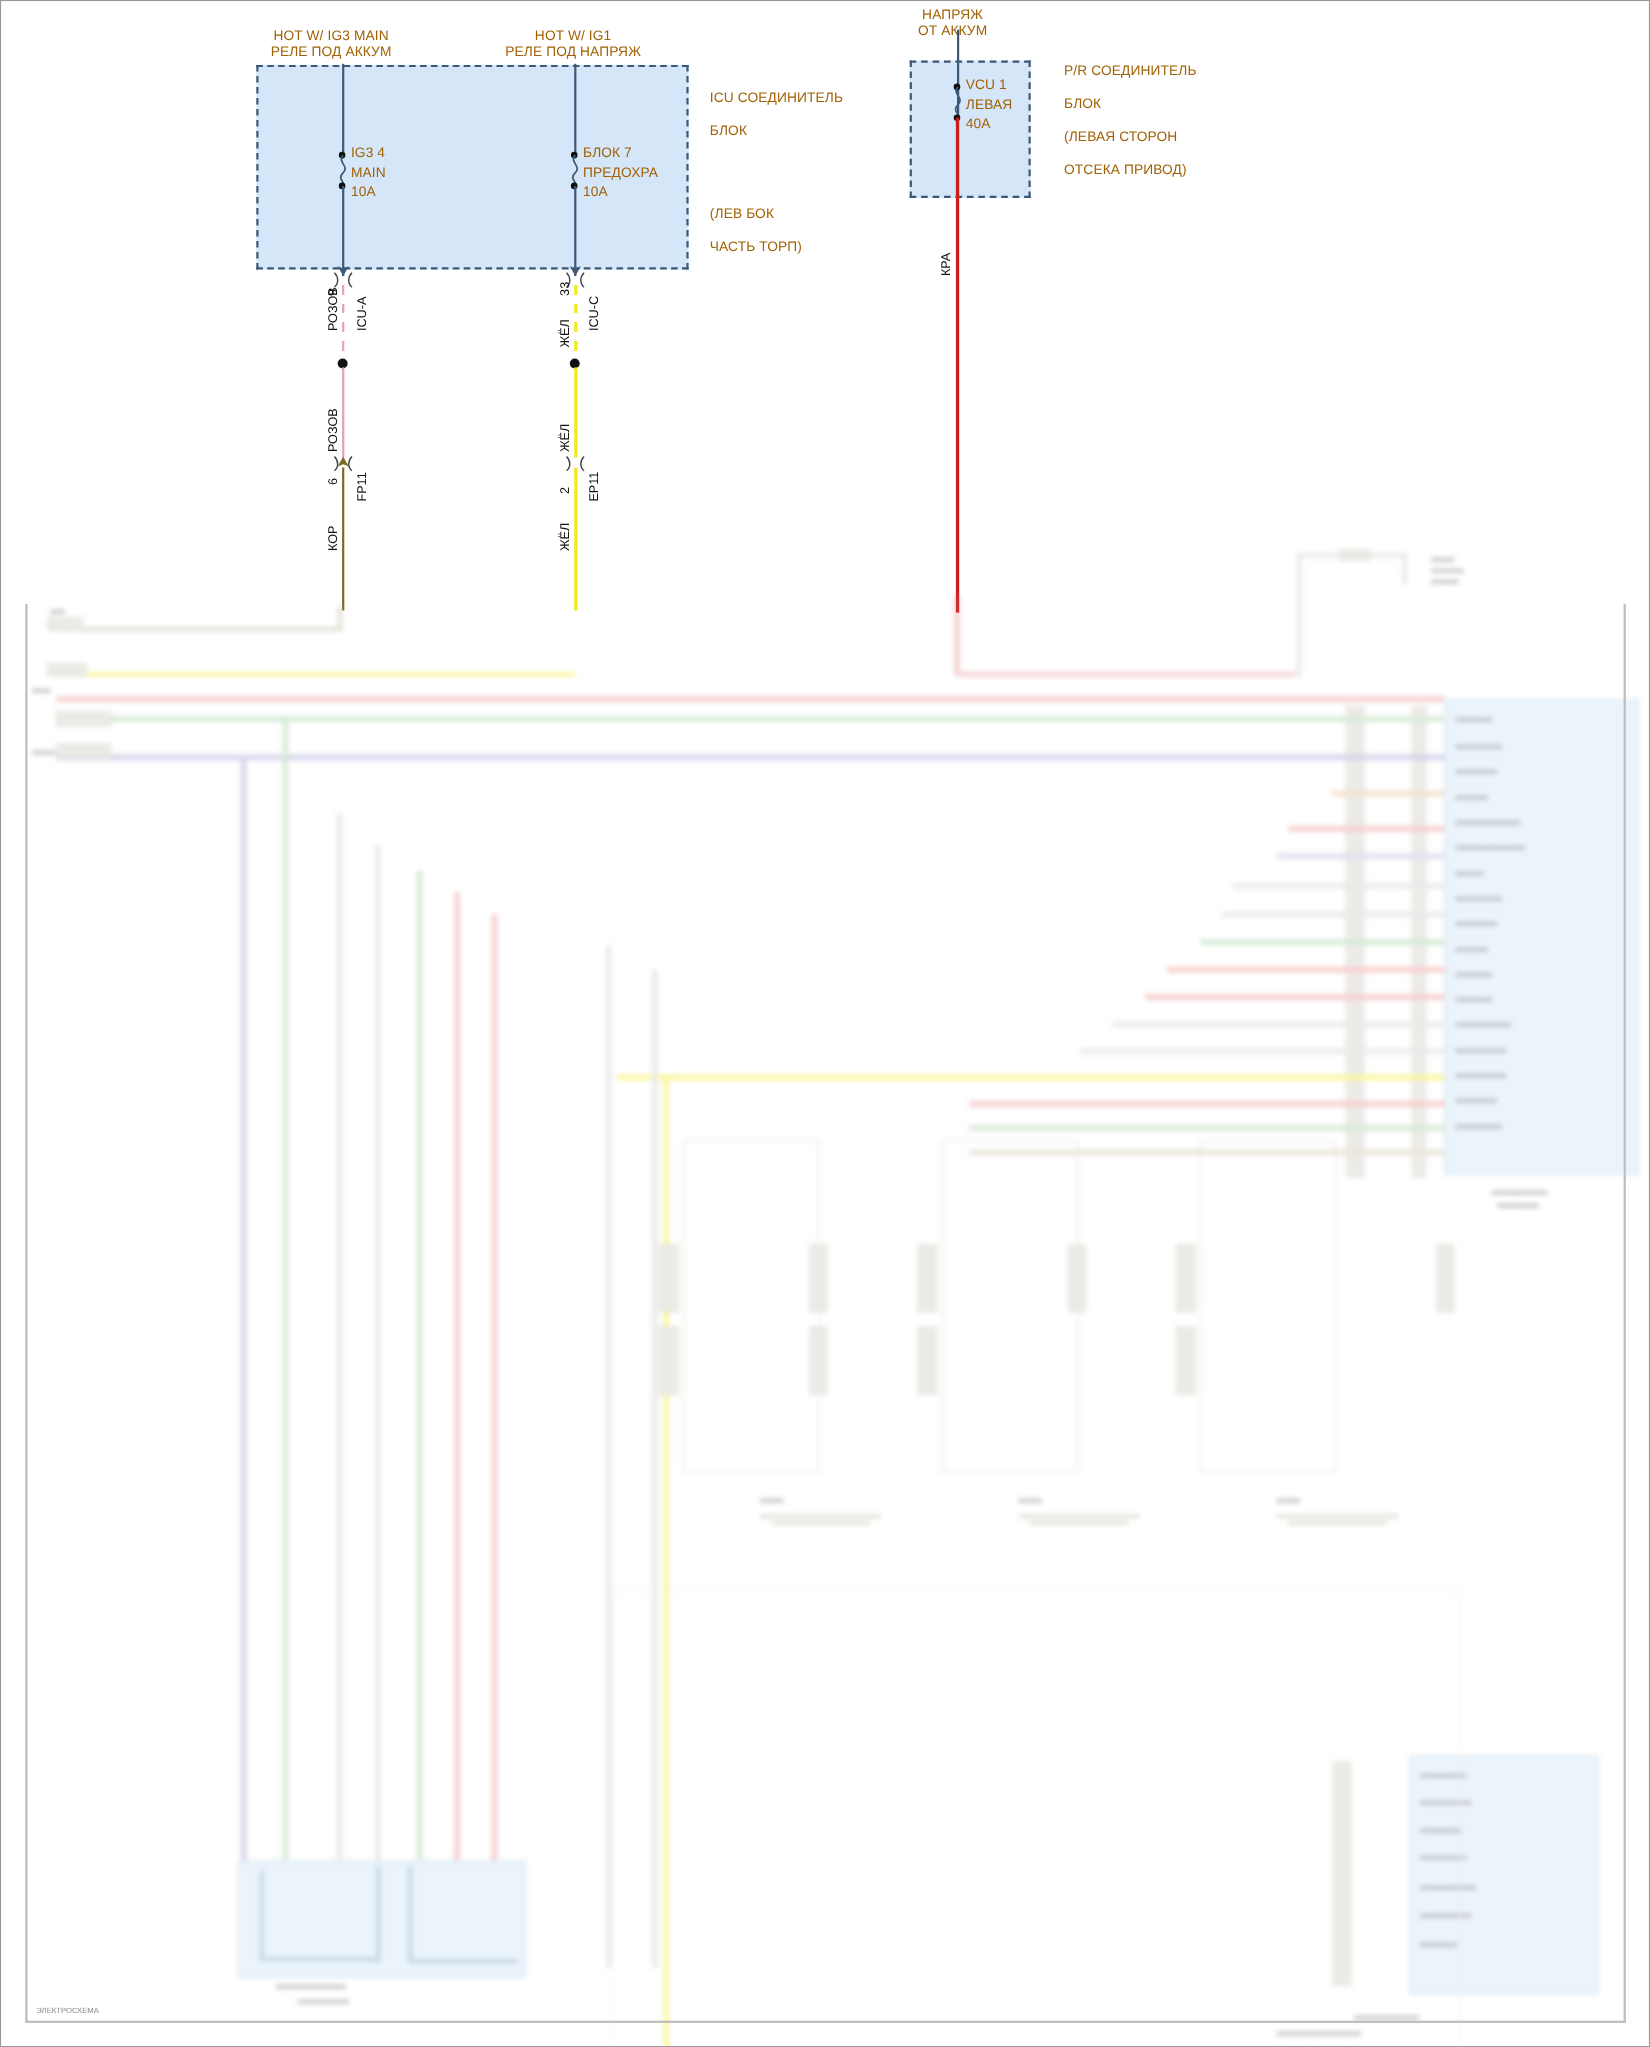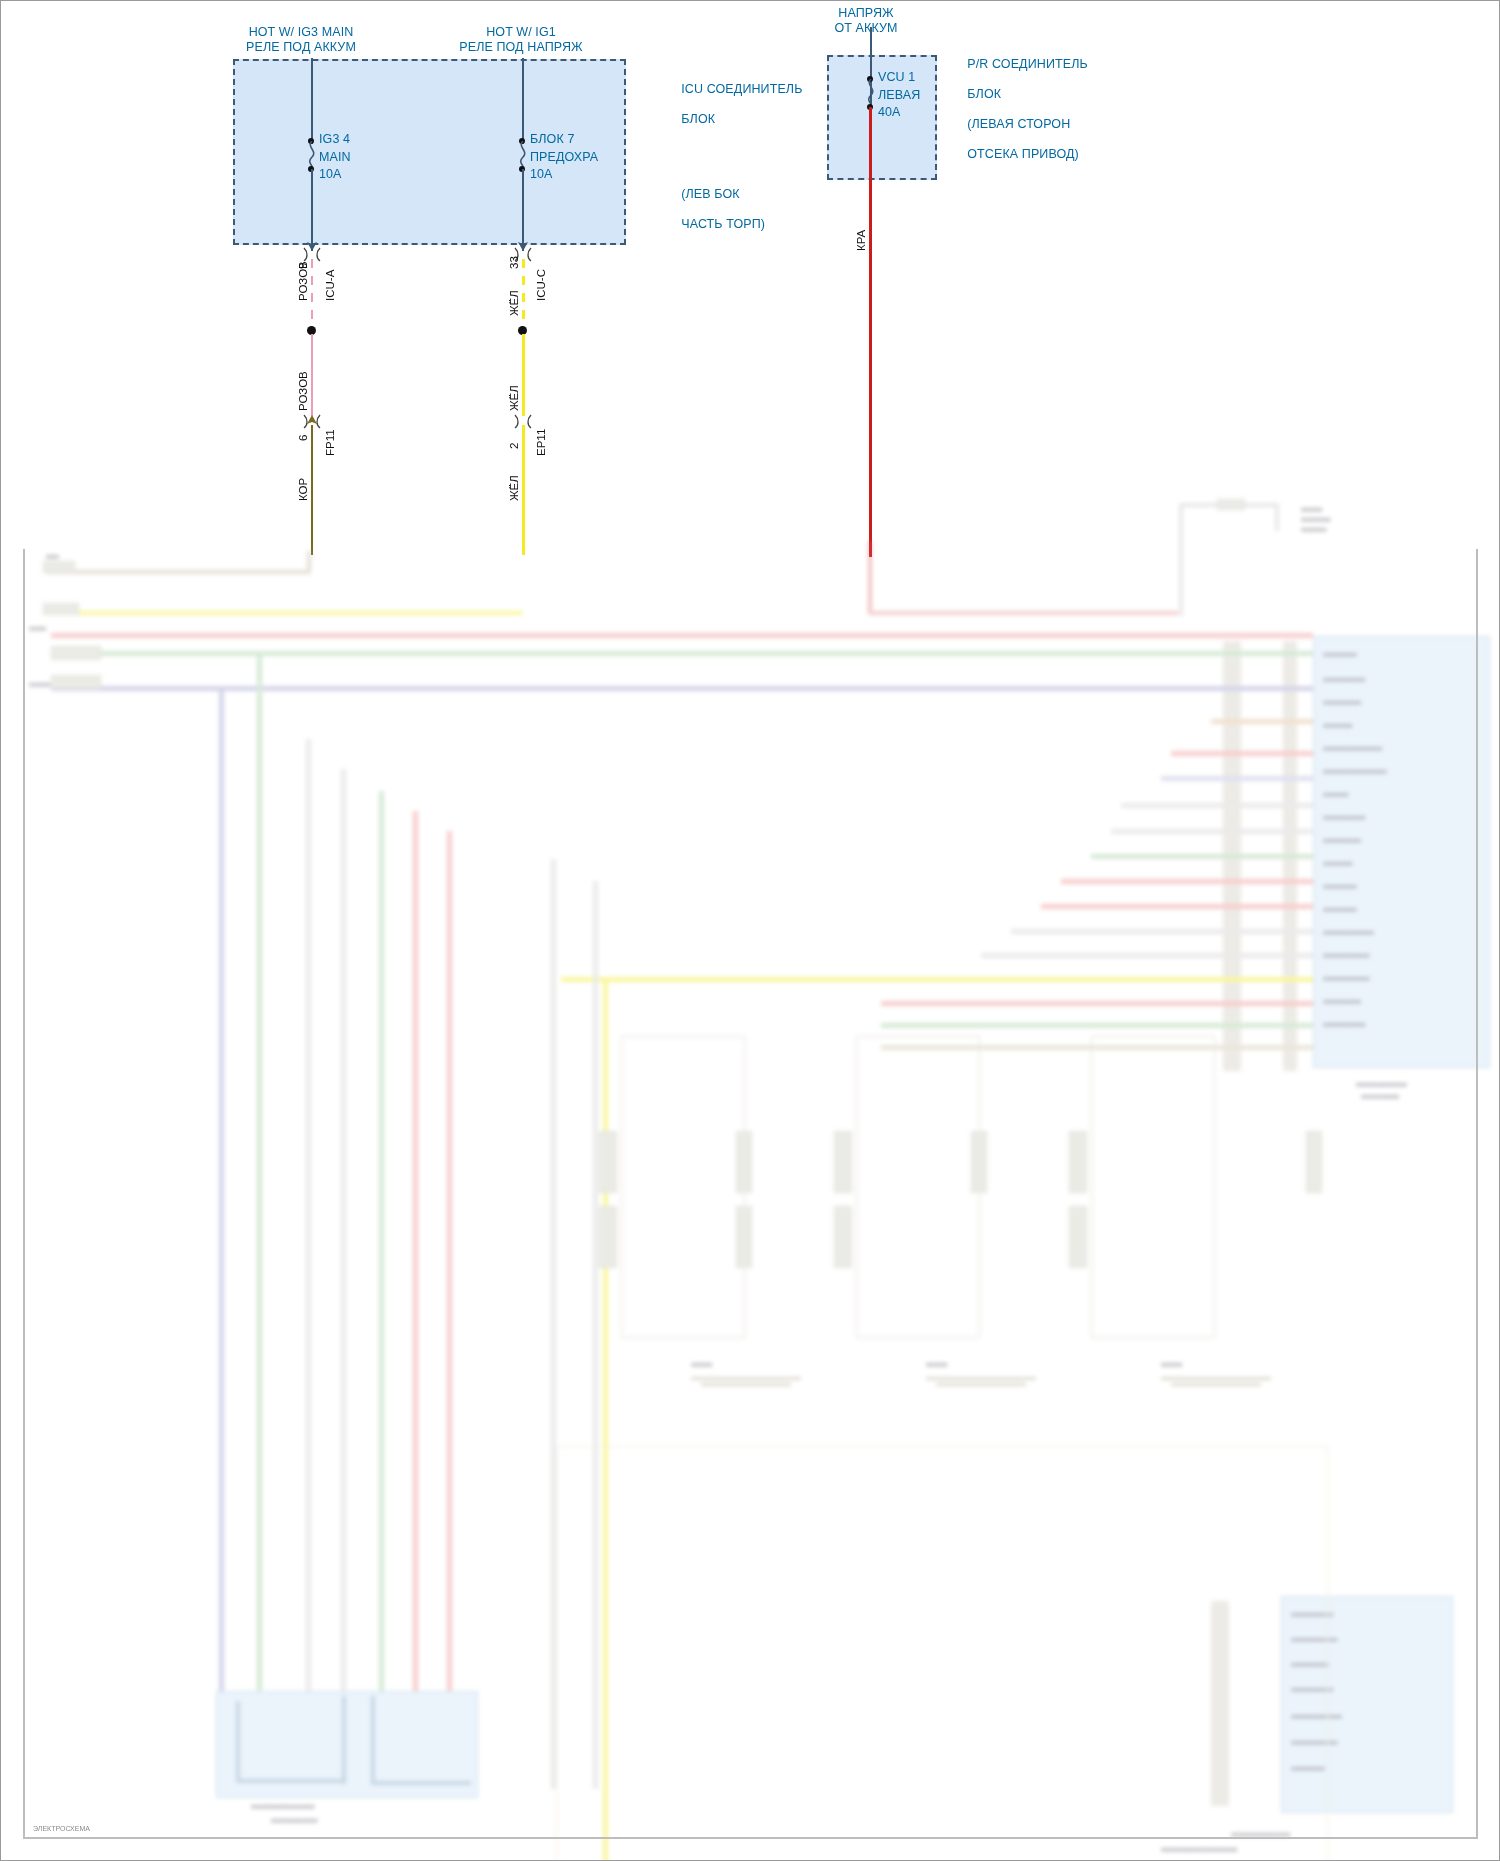--- a/index.html
+++ b/index.html
@@ -14,21 +14,21 @@
     border:1px solid #9a9a9a;
   }
   
   .frame-left{position:absolute;left:22px;top:548px;width:2px;height:1290px;background:#bdbdbd;}
   .frame-bottom{position:absolute;left:22px;top:1836px;width:1455px;height:2px;background:#bdbdbd;}
   .frame-right{position:absolute;left:1475px;top:548px;width:2px;height:1290px;background:#bdbdbd;}
 
   .lbl{
     position:absolute;
     font-size:12.5px;
-    color:#0369a1;
+    color:#a16207;
     line-height:15px;
     white-space:pre;
     letter-spacing:.1px;
   }
   .lbl.c{text-align:center;}
   .vlbl{
     position:absolute;
     font-size:11.5px;
     color:#111;
     white-space:nowrap;
@@ -90,21 +90,21 @@
   <div class="lbl c" style="left:400px;top:24px;width:240px;">HOT W/ IG1
 РЕЛЕ ПОД НАПРЯЖ</div>
 
   <div class="lbl c" style="left:790px;top:5px;width:150px;">НАПРЯЖ
 ОТ АККУМ</div>
 
   <div class="dashbox" style="left:232px;top:58px;width:393px;height:186px;"></div>
 
   <div class="dashbox" style="left:826px;top:54px;width:110px;height:125px;"></div>
 
-  <div class="lbl" style="left:666px;top:66px;width:270px;">
+  <div class="lbl" style="left:630px;top:66px;width:270px;">
     <span>ICU СОЕДИНИТЕЛЬ</span><br>
     <span>БЛОК</span><br>
     <span style="display:block;height:15px;"></span>
     <span>(ЛЕВ БОК</span><br>
     <span>ЧАСТЬ ТОРП)</span>
   </div>
 
   <div class="lbl" style="left:952px;top:41px;width:260px;">
     <span>P/R СОЕДИНИТЕЛЬ</span><br>
     <span>БЛОК</span><br>

